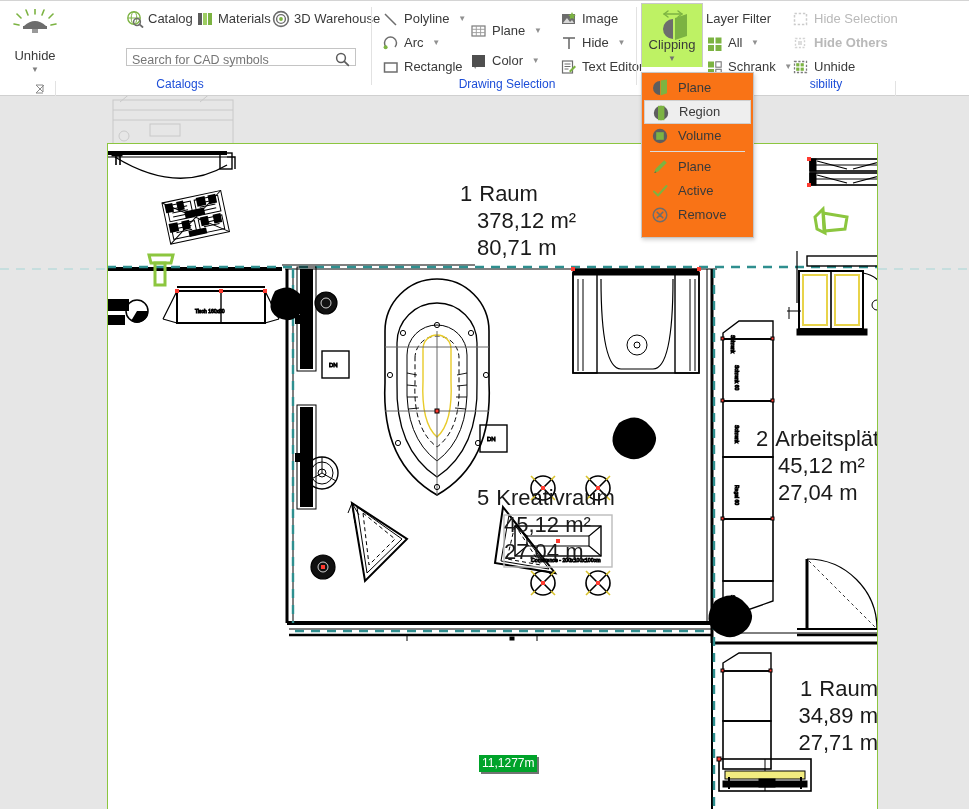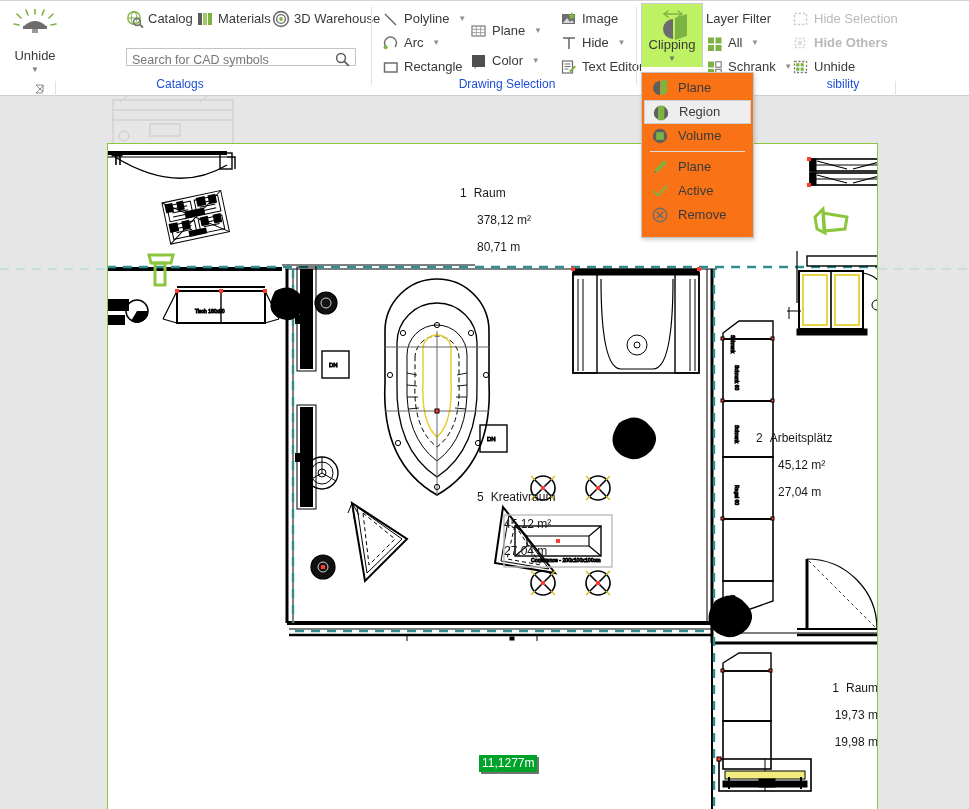--- a/index.html
+++ b/index.html
@@ -98,21 +98,21 @@
     position:absolute; left:107px; top:47px; width:771px; height:690px;
     background:#ffffff; border:1px solid #8cc63f; overflow:hidden;
   }
   .meas {
     position:absolute; background:#00a32a; color:#ffffff;
     font-size:12px; font-family:"Liberation Sans", sans-serif;
     padding:1px 3px 2px 3px; letter-spacing:0px; white-space:nowrap;
     box-shadow:2px 2px 0 rgba(0,0,0,0.55);
   }
   .roomlbl {
-    position:absolute; color:#1a1a1a; font-size:12px; line-height:27px;
+    position:absolute; color:#1a1a1a; font-size:22px; line-height:27px;
     white-space:nowrap; font-family:"Liberation Sans", sans-serif;
   }
   .roomlbl .num { margin-right:7px; }
   .roomlbl.ralign { text-align:right; }
 </style>
 </head>
 <body>
 
 <div id="app">
 
@@ -371,21 +371,21 @@
             <rect x="2.5" y="3.5" width="12" height="11" fill="none" stroke="#7a7a7a" stroke-width="1.3" stroke-dasharray="2.2 1.6"></rect>
             <rect x="4.2" y="5.2" width="3.2" height="3.2" fill="#7cb342"></rect>
             <rect x="8.6" y="5.2" width="3.2" height="3.2" fill="#7cb342"></rect>
             <rect x="4.2" y="9.6" width="3.2" height="3.2" fill="#7cb342"></rect>
             <rect x="8.6" y="9.6" width="3.2" height="3.2" fill="#7cb342"></rect>
           </svg>
         </span>
         <span>Unhide</span>
       </div>
 
-      <div class="rgroup-label" style="left:17px; bottom:-16px; width:240px;margin-top:48px;">sibility</div>
+      <div class="rgroup-label" style="left:0px; bottom:-16px; width:240px;margin-top:48px;">sibility</div>
     </div>
 
     <div class="vsep" style="left:895px; top:80px; height:16px;"></div>
   </div>
 
   <div class="dropdown">
 
     <div class="ditem">
       <span class="dico">
         <svg width="18" height="18" viewBox="0 0 18 18">
@@ -844,20 +844,20 @@
       </div>
 
       <div class="roomlbl" style="left:648px; top:281px;">
         <div><span class="num">2</span><span>Arbeitsplätz</span></div>
         <div style="padding-left:22px;">45,12 m²</div>
         <div style="padding-left:22px;">27,04 m</div>
       </div>
 
       <div class="roomlbl ralign" style="left:600px; top:531px; width:170px;">
         <div><span class="num">1</span><span>Raum</span></div>
-        <div>19,73 m</div>
-        <div>19,98 m</div>
+        <div>34,89 m</div>
+        <div>27,71 m</div>
       </div>
 
       <div class="meas" style="left:371px; top:611px;">11,1277m</div>
     </div>
   </div>
 </div>
 
 </body></html>

